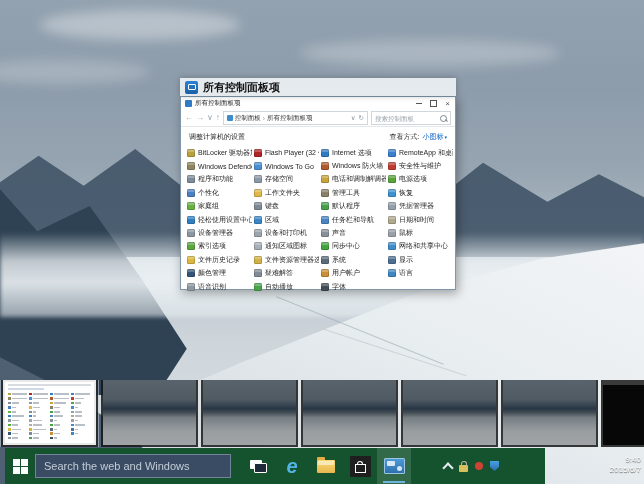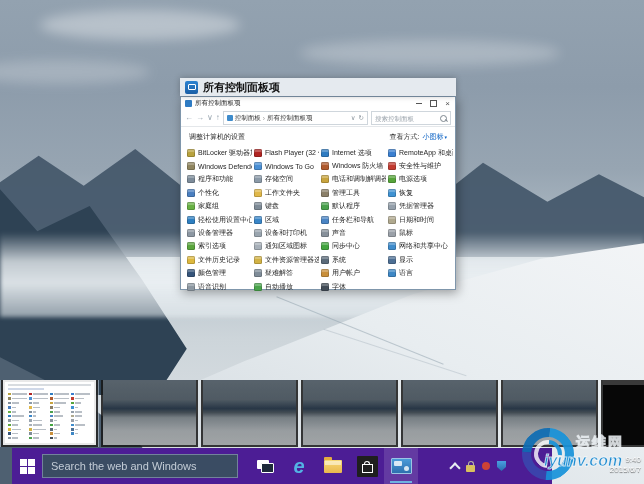--- a/index.html
+++ b/index.html
@@ -87,21 +87,21 @@
   .mini-grid{display:grid;grid-template-columns:repeat(4,21px);grid-auto-rows:4.4px;margin:2px 0 0 3px}
   .mi{display:flex;align-items:center;gap:1px;overflow:hidden}
   .mi-dot{width:2.5px;height:2.5px;flex:none;display:block}
   .mi-bar{height:1.5px;background:#b9bfc6;display:block}
   .mini-shot{position:absolute;inset:0;filter:brightness(.78);
     background:linear-gradient(180deg,#707e8a 0%,#66747f 30%,#33465a 44%,#55616b 50%,#98a2a9 58%,#c3c9cd 78%,#cdd2d5 100%)}
   .fs-black-window{background:#070707}
   .fs-black-window::before{content:"";position:absolute;left:0;top:0;right:0;height:5px;background:#3a3a3a}
 
   
-  .taskbar{position:absolute;left:12px;top:448px;width:540px;height:36px;background:#4c1d95;z-index:10;display:flex;align-items:center}
+  .taskbar{position:absolute;left:5px;top:448px;width:540px;height:36px;background:#14532d;z-index:10;display:flex;align-items:center}
   .start{width:30px;height:36px;display:flex;align-items:center;justify-content:center;flex:none}
   .winlogo{width:15px;height:15px;display:grid;grid-template-columns:7px 7px;grid-template-rows:7px 7px;gap:1px}
   .winlogo i{background:#fff;display:block}
   .tsearch{width:196px;height:24px;background:#3a4c63;border:1px solid #72839b;display:flex;align-items:center;padding:0 8px;margin-right:10px;flex:none;box-sizing:border-box}
   .tsearch input{width:100%;border:none;outline:none;background:transparent;font-size:11px;color:#dfe5ec;padding:0;font-family:inherit}
   .tsearch input::placeholder{color:#c3ccd6}
   .tbtn{width:34px;height:36px;display:flex;align-items:center;justify-content:center;position:relative;flex:none}
   .tbtn.active{background:rgba(255,255,255,.13)}
   .tbtn.active::after{content:"";position:absolute;bottom:1px;left:6px;right:6px;height:2px;background:#6fb3e0}
   .tv{width:17px;height:13px;position:relative}
@@ -609,19 +609,14 @@
       <span class="redico"></span>
       <span class="shieldico"></span>
     </div>
   </div>
 
   <div class="clock">
     <div>9:40</div>
     <div>2015/6/7</div>
   </div>
 
-  <div class="wm">
-    <span class="wm-swirl"></span>
-    <span class="wm-name">运维网</span>
-    <span class="wm-url">iyunv.com</span>
-  </div>
 
 </div>
 
 </body></html>

